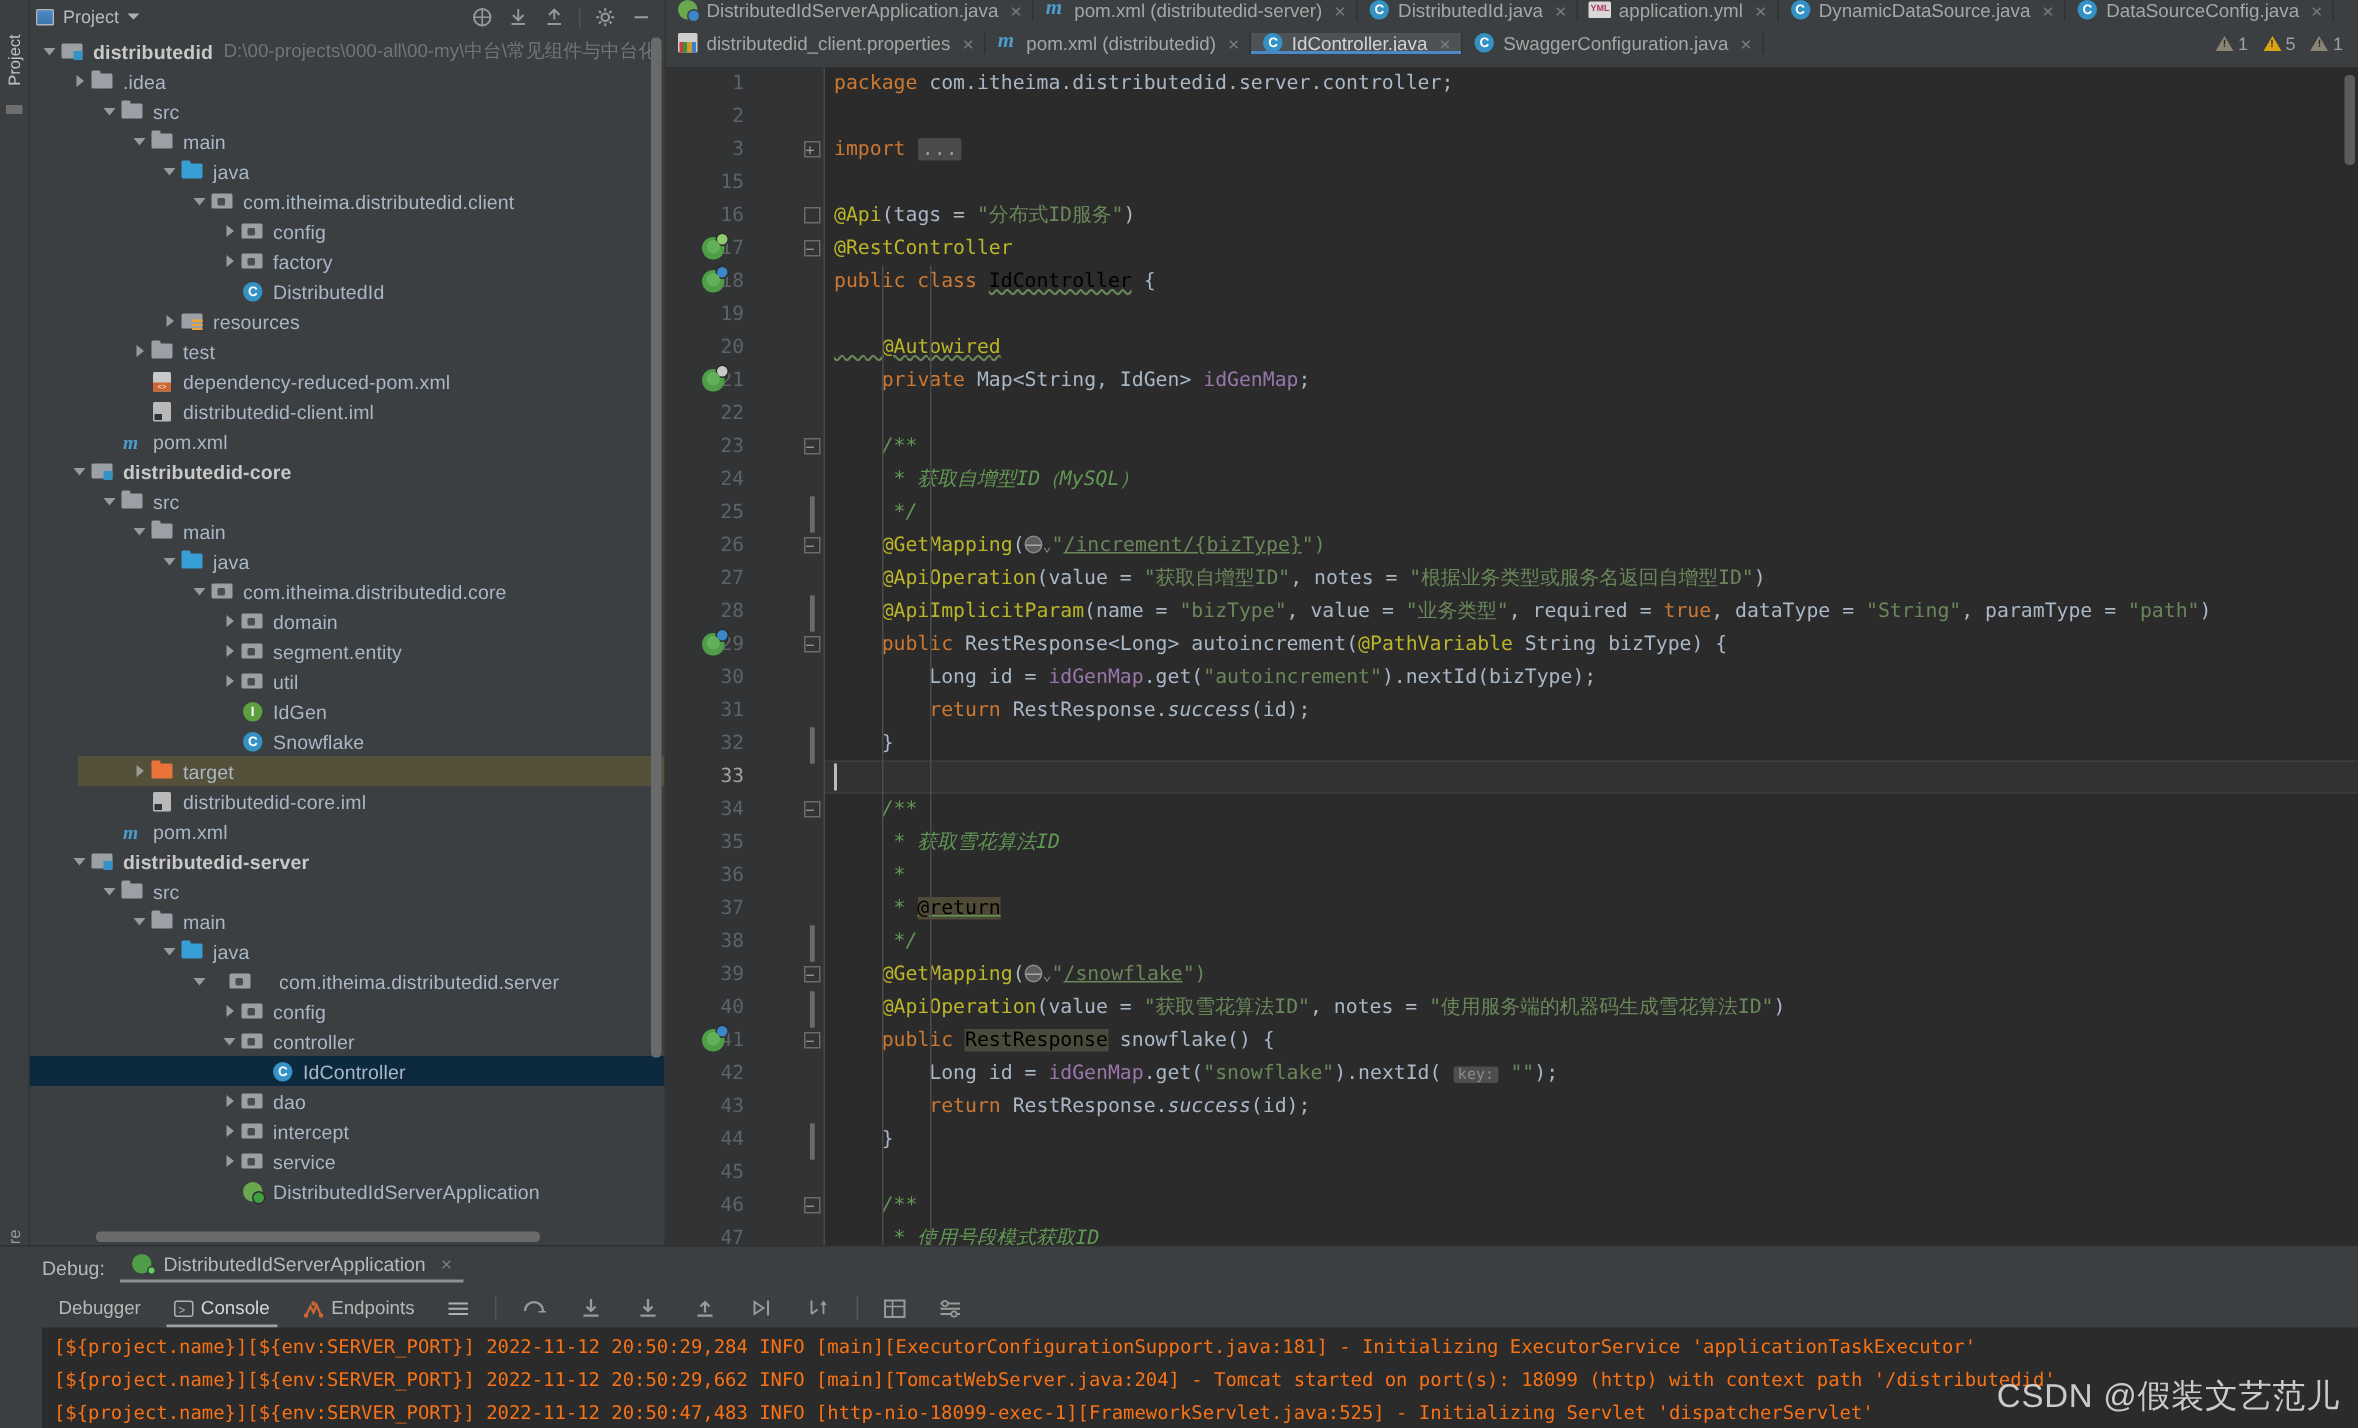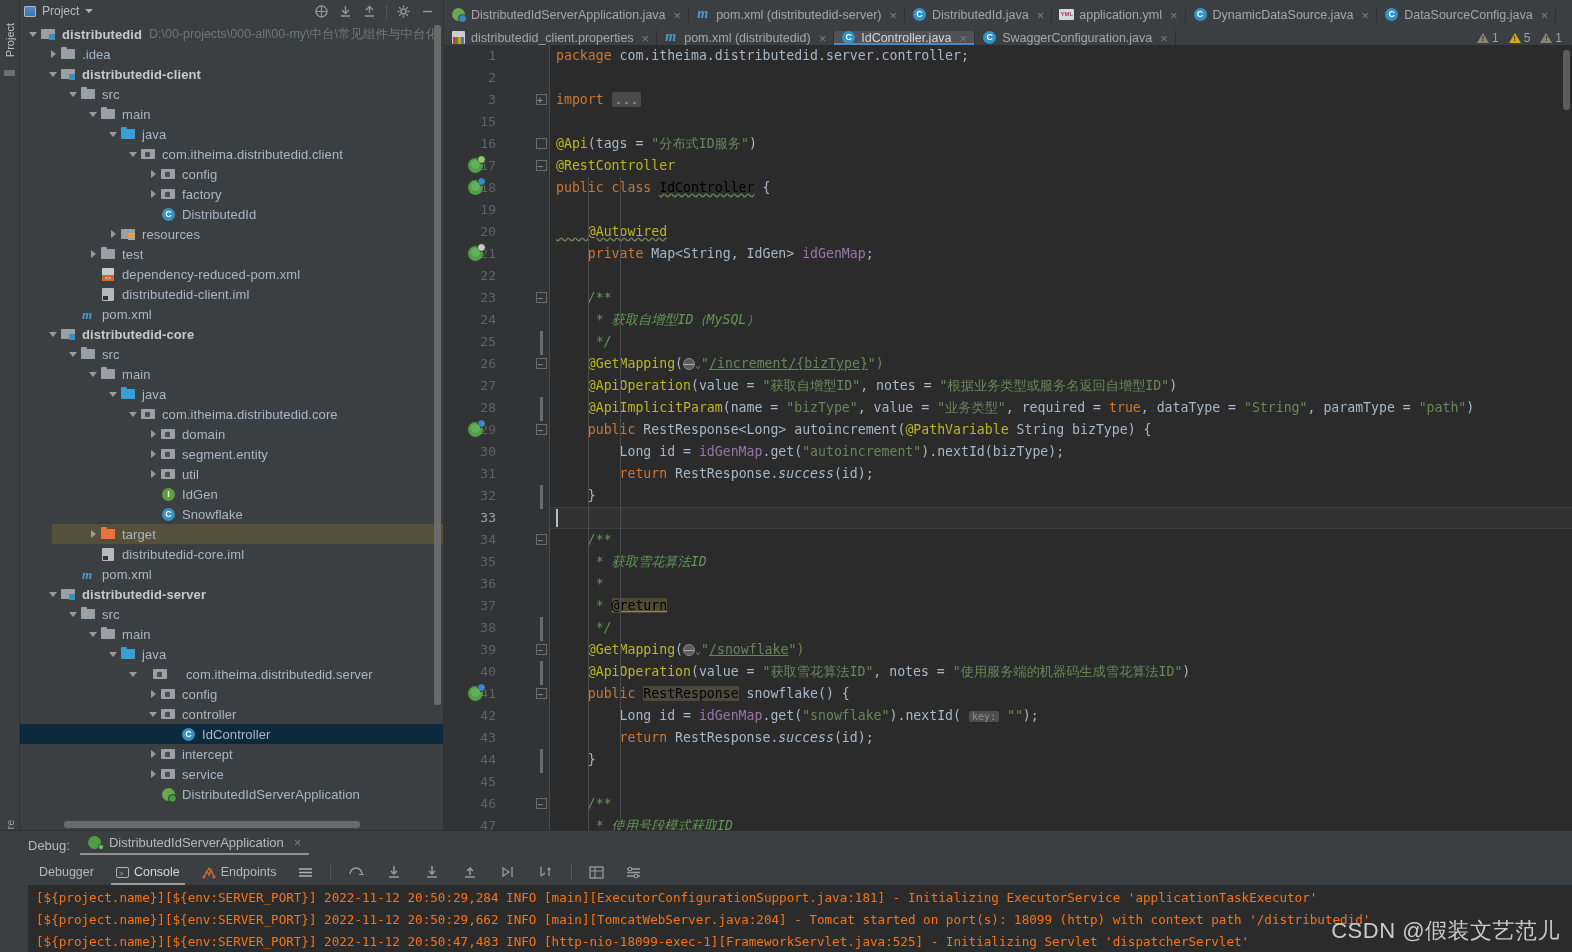--- a/index.html
+++ b/index.html
@@ -105,21 +105,21 @@
     position:absolute; left:44px; bottom:2px; width:296px; height:7px; background:#6a6a6a; border-radius:3px;
   }
   .v-scroll {
     position:absolute; right:2px; top:25px; width:7px; height:680px; background:#6a6a6a; border-radius:3px;
   }
 
   
   .editor-area { position: absolute; left: 444px; top: 0; width: 1128px; height: 830px; background: #2b2b2b; }
 
   .tabrow {
-    height: 22px; background: #3c3f41; display: flex; align-items: flex-end;
+    height: 22px; background: #3c3f41; display: flex; align-items: flex-start;
     font-size: 12.5px; overflow: hidden;
   }
   .tabrow.row2 { height: 23px; }
   .tab {
     display: flex; align-items: center; gap: 5px; padding: 0 7px 0 8px;
     color: #a6a6a6; border-right: 1px solid #2f3133; position: relative; white-space: nowrap;
   }
   .tab.active { background: #4e5254; color: #d4d4d4; }
   .tab.active::after { content:""; position:absolute; left:0; right:0; bottom:0; height:2px; background:#4a88c7; }
   .tab .tico { width: 14px; height: 14px; position: relative; flex:0 0 14px; }
@@ -262,25 +262,20 @@
           <span class="arrow down"></span>
           <span class="ticon f-mod"></span>
           <span class="lbl bold">distributedid</span>
           <span class="path">D:\00-projects\000-all\00-my\中台\常见组件与中台化\</span>
         </div>
         <div class="row" style="padding-left: 28px;">
           <span class="arrow right"></span>
           <span class="ticon f-plain"></span>
           <span class="lbl">.idea</span>
         </div>
-        <div class="row" style="padding-left: 28px;">
-          <span class="arrow down"></span>
-          <span class="ticon f-mod"></span>
-          <span class="lbl bold">distributedid-client</span>
-        </div>
         <div class="row" style="padding-left: 48px;">
           <span class="arrow down"></span>
           <span class="ticon f-plain"></span>
           <span class="lbl">src</span>
         </div>
         <div class="row" style="padding-left: 68px;">
           <span class="arrow down"></span>
           <span class="ticon f-plain"></span>
           <span class="lbl">main</span>
         </div>
@@ -449,20 +444,25 @@
           <span class="arrow down"></span>
           <span class="ticon f-pkg"></span>
           <span class="lbl">controller</span>
         </div>
         <div class="row sel" style="padding-left: 148px;">
           <span class="arrow"></span>
           <span class="ticon">
             <span class="c-class">C</span>
           </span>
           <span class="lbl">IdController</span>
+        </div>
+        <div class="row" style="padding-left: 128px;">
+          <span class="arrow right"></span>
+          <span class="ticon f-pkg"></span>
+          <span class="lbl">dao</span>
         </div>
         <div class="row" style="padding-left: 128px;">
           <span class="arrow right"></span>
           <span class="ticon f-pkg"></span>
           <span class="lbl">intercept</span>
         </div>
         <div class="row" style="padding-left: 128px;">
           <span class="arrow right"></span>
           <span class="ticon f-pkg"></span>
           <span class="lbl">service</span>

